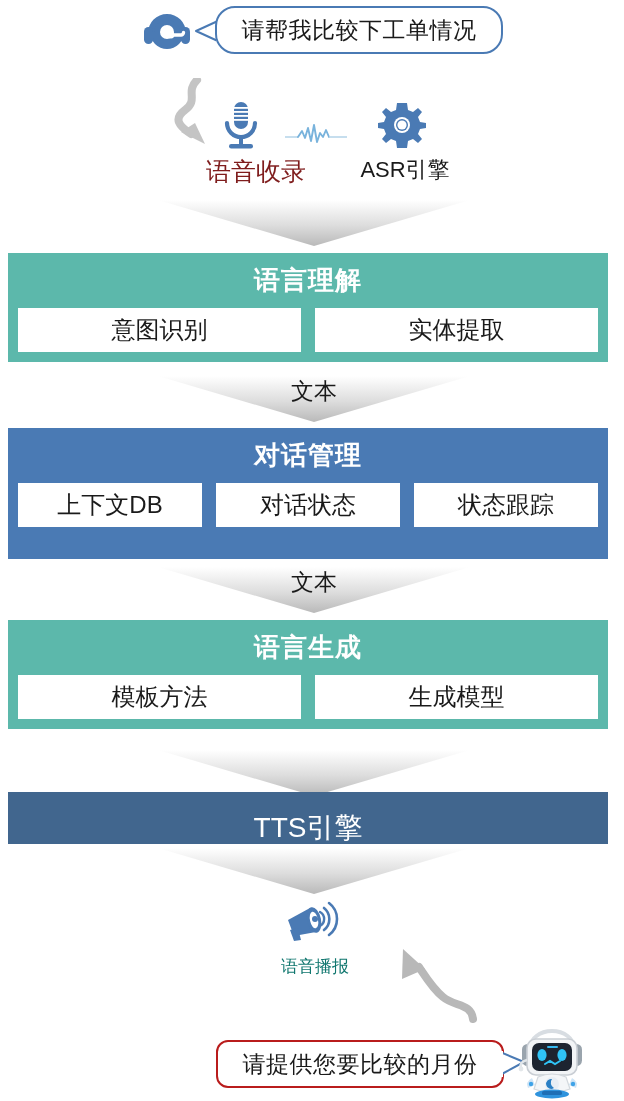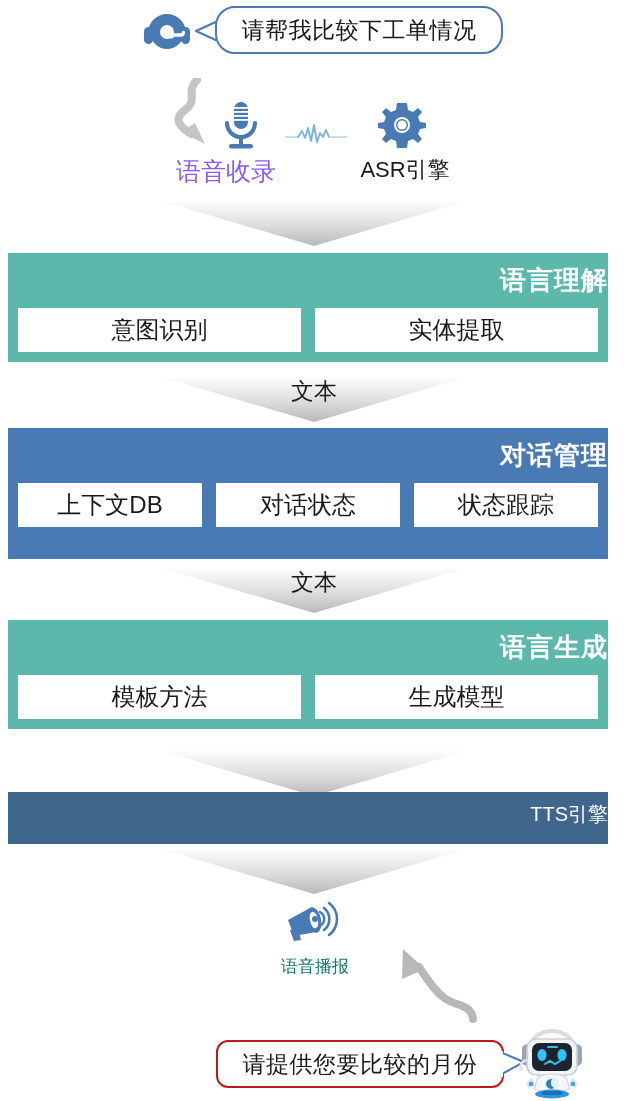--- a/index.html
+++ b/index.html
@@ -76,23 +76,23 @@
   }
   .icon-gear {
     position: absolute;
     left: 378px; top: 100px;
     width: 48px; height: 48px;
   }
   .lbl-asr-1 {
     position: absolute;
     left: 176px; top: 155px;
     width: 130px;
-    text-align: left;
+    text-align: right;
     font-size: 25px;
-    color: #8b5cf6;
+    color: #7f1d1d;
   }
   .lbl-asr-2 {
     position: absolute;
     left: 330px; top: 155px;
     width: 150px;
     text-align: center;
     font-size: 22px;
     color: #1a1a1a;
   }
 
@@ -118,21 +118,21 @@
   .chev4 { top: 748px; }
   .chev5 { top: 846px; }
 
   
   .panel {
     position: absolute;
     left: 8px;
     width: 600px;
   }
   .panel-title {
-    text-align: right;
+    text-align: center;
     color: #ffffff;
     font-size: 26px;
     font-weight: bold;
     letter-spacing: 1px;
     padding-top: 10px;
   }
   .panel-boxes {
     display: flex;
     gap: 14px;
     padding: 10px 10px 14px 10px;
@@ -145,21 +145,21 @@
     display: flex;
     align-items: center;
     justify-content: center;
     font-size: 24px;
     color: #1a1a1a;
   }
   .p-nlu   { top: 253px; height: 109px; background: #5cb8ab; }
   .p-dm    { top: 428px; height: 131px; background: #4a7ab4; }
   .p-nlg   { top: 620px; height: 109px; background: #5cb8ab; }
   .p-tts   { top: 792px; height: 52px; background: #41668e; }
-  .p-tts .panel-title { font-weight: normal; padding-top: 9px; font-size: 20px; letter-spacing: 0; }
+  .p-tts .panel-title { font-weight: normal; padding-top: 17px; font-size: 28px; letter-spacing: 0; }
 
   
   .icon-megaphone {
     position: absolute;
     left: 284px; top: 898px;
     width: 58px; height: 46px;
   }
   .lbl-broadcast {
     position: absolute;
     left: 245px; top: 955px;

